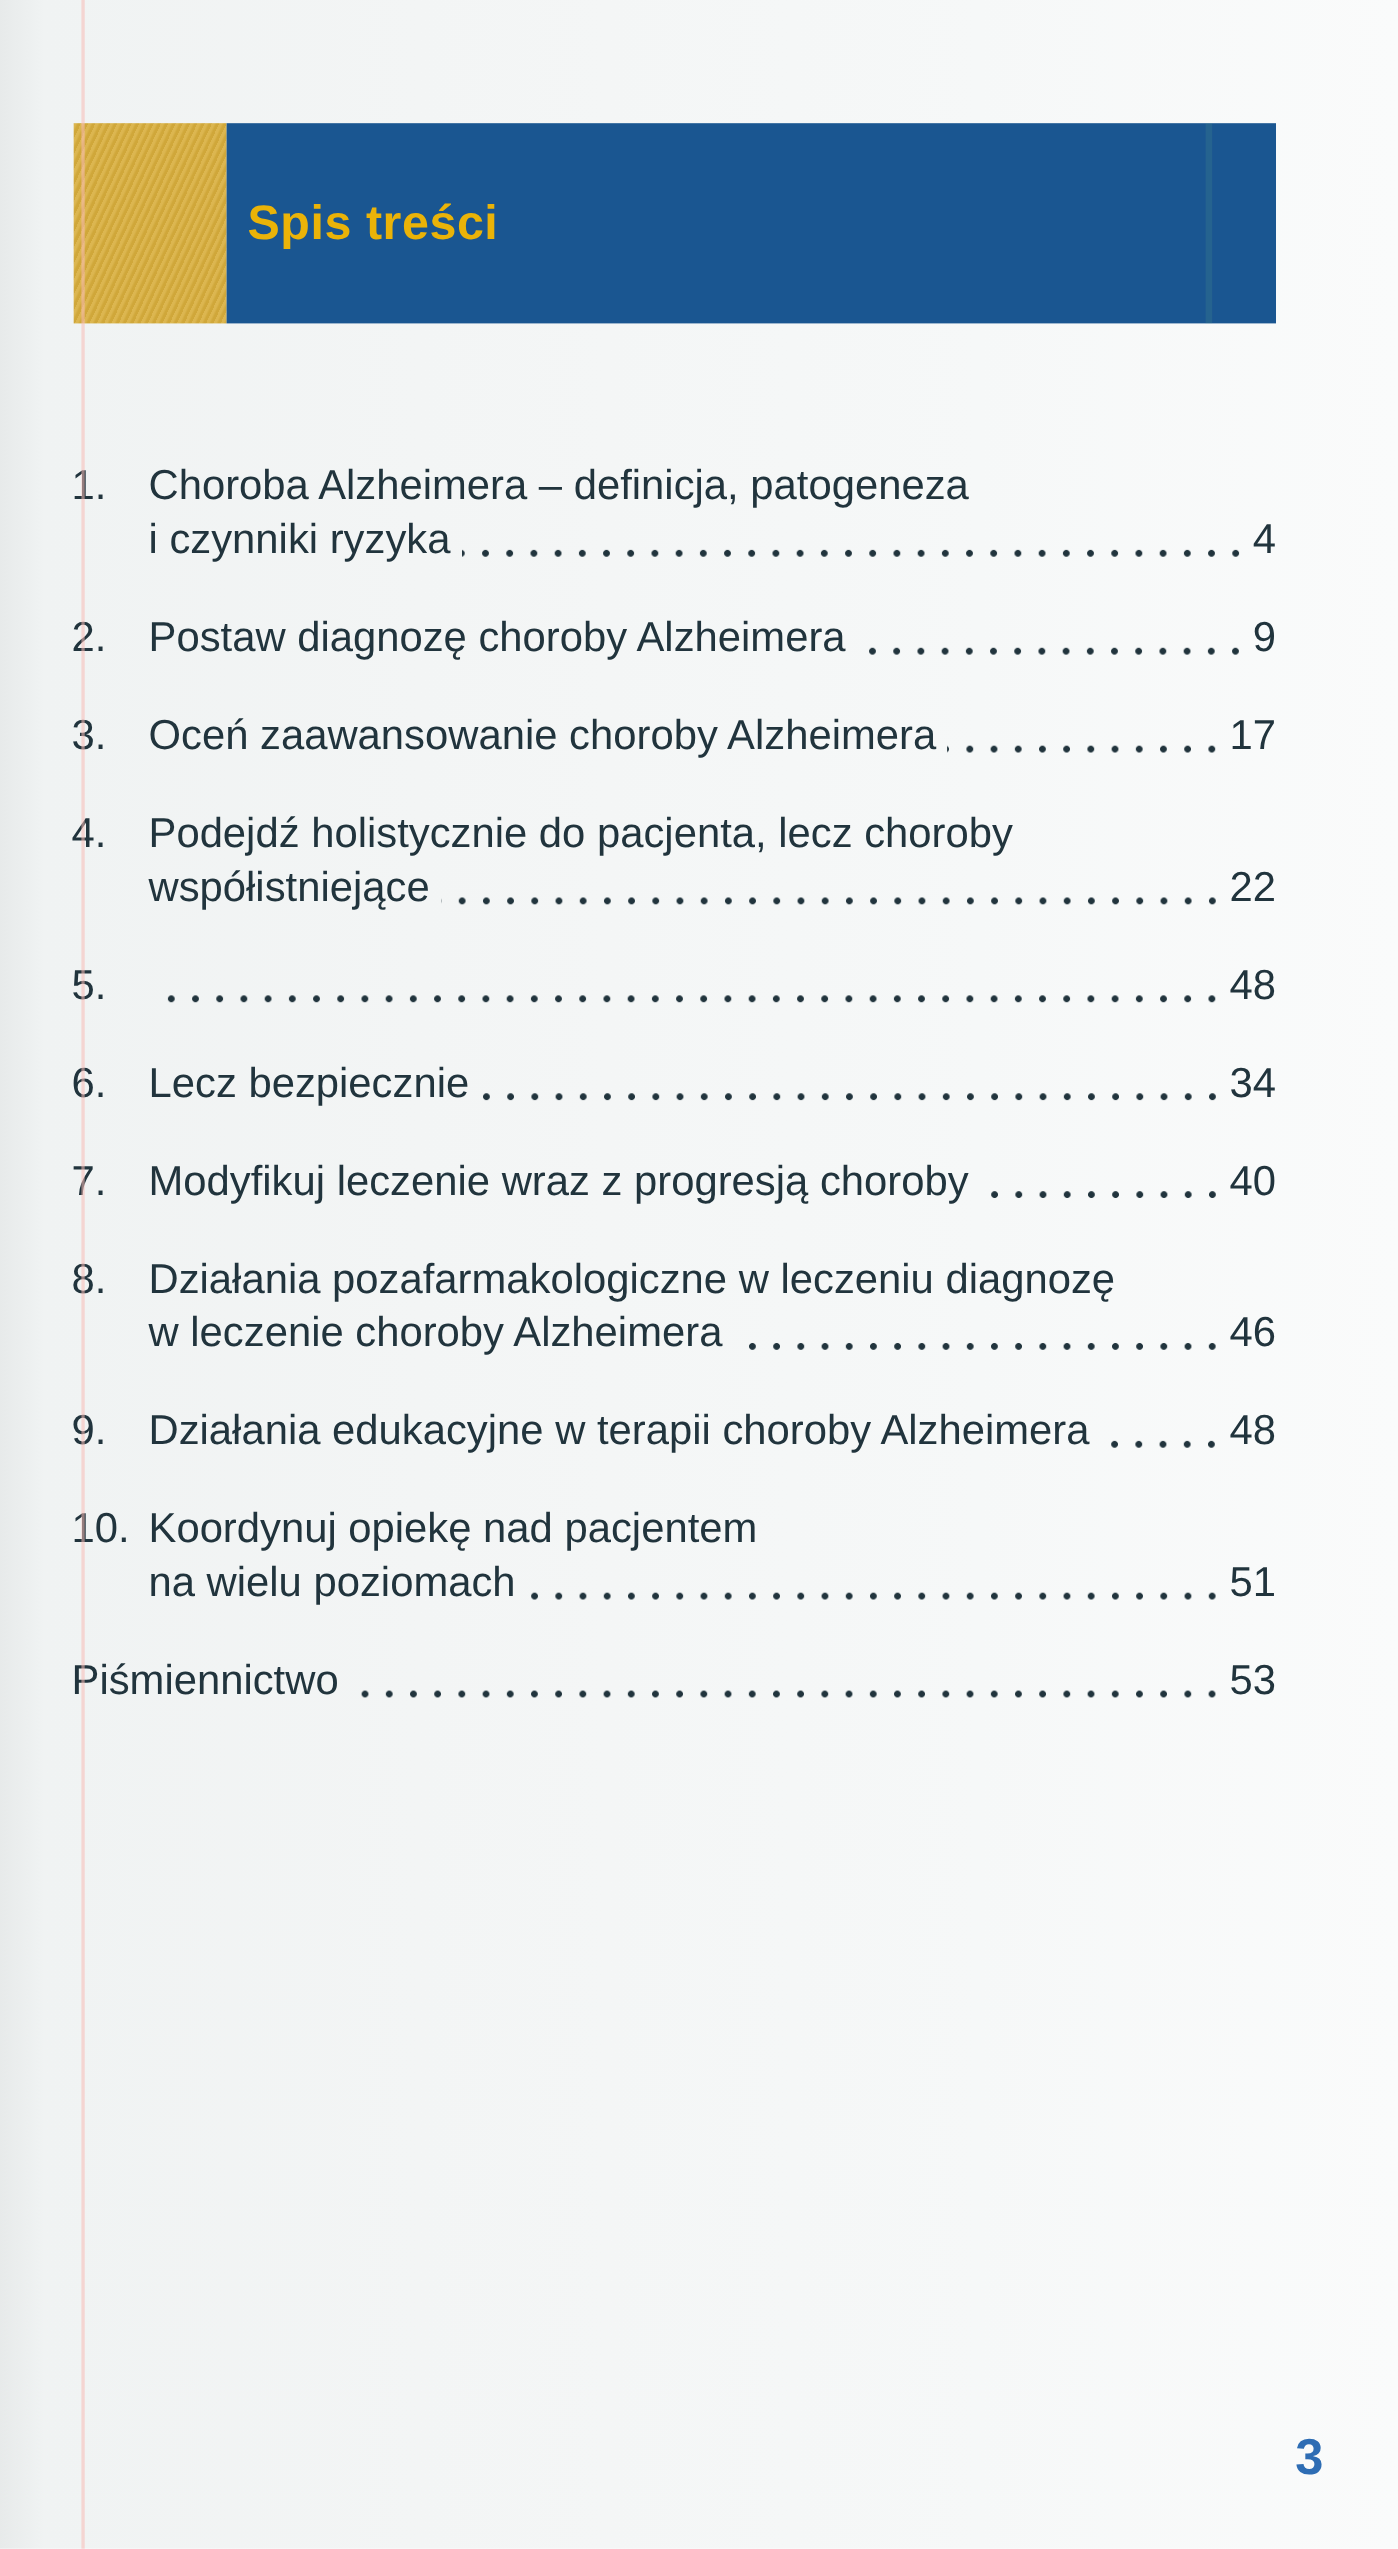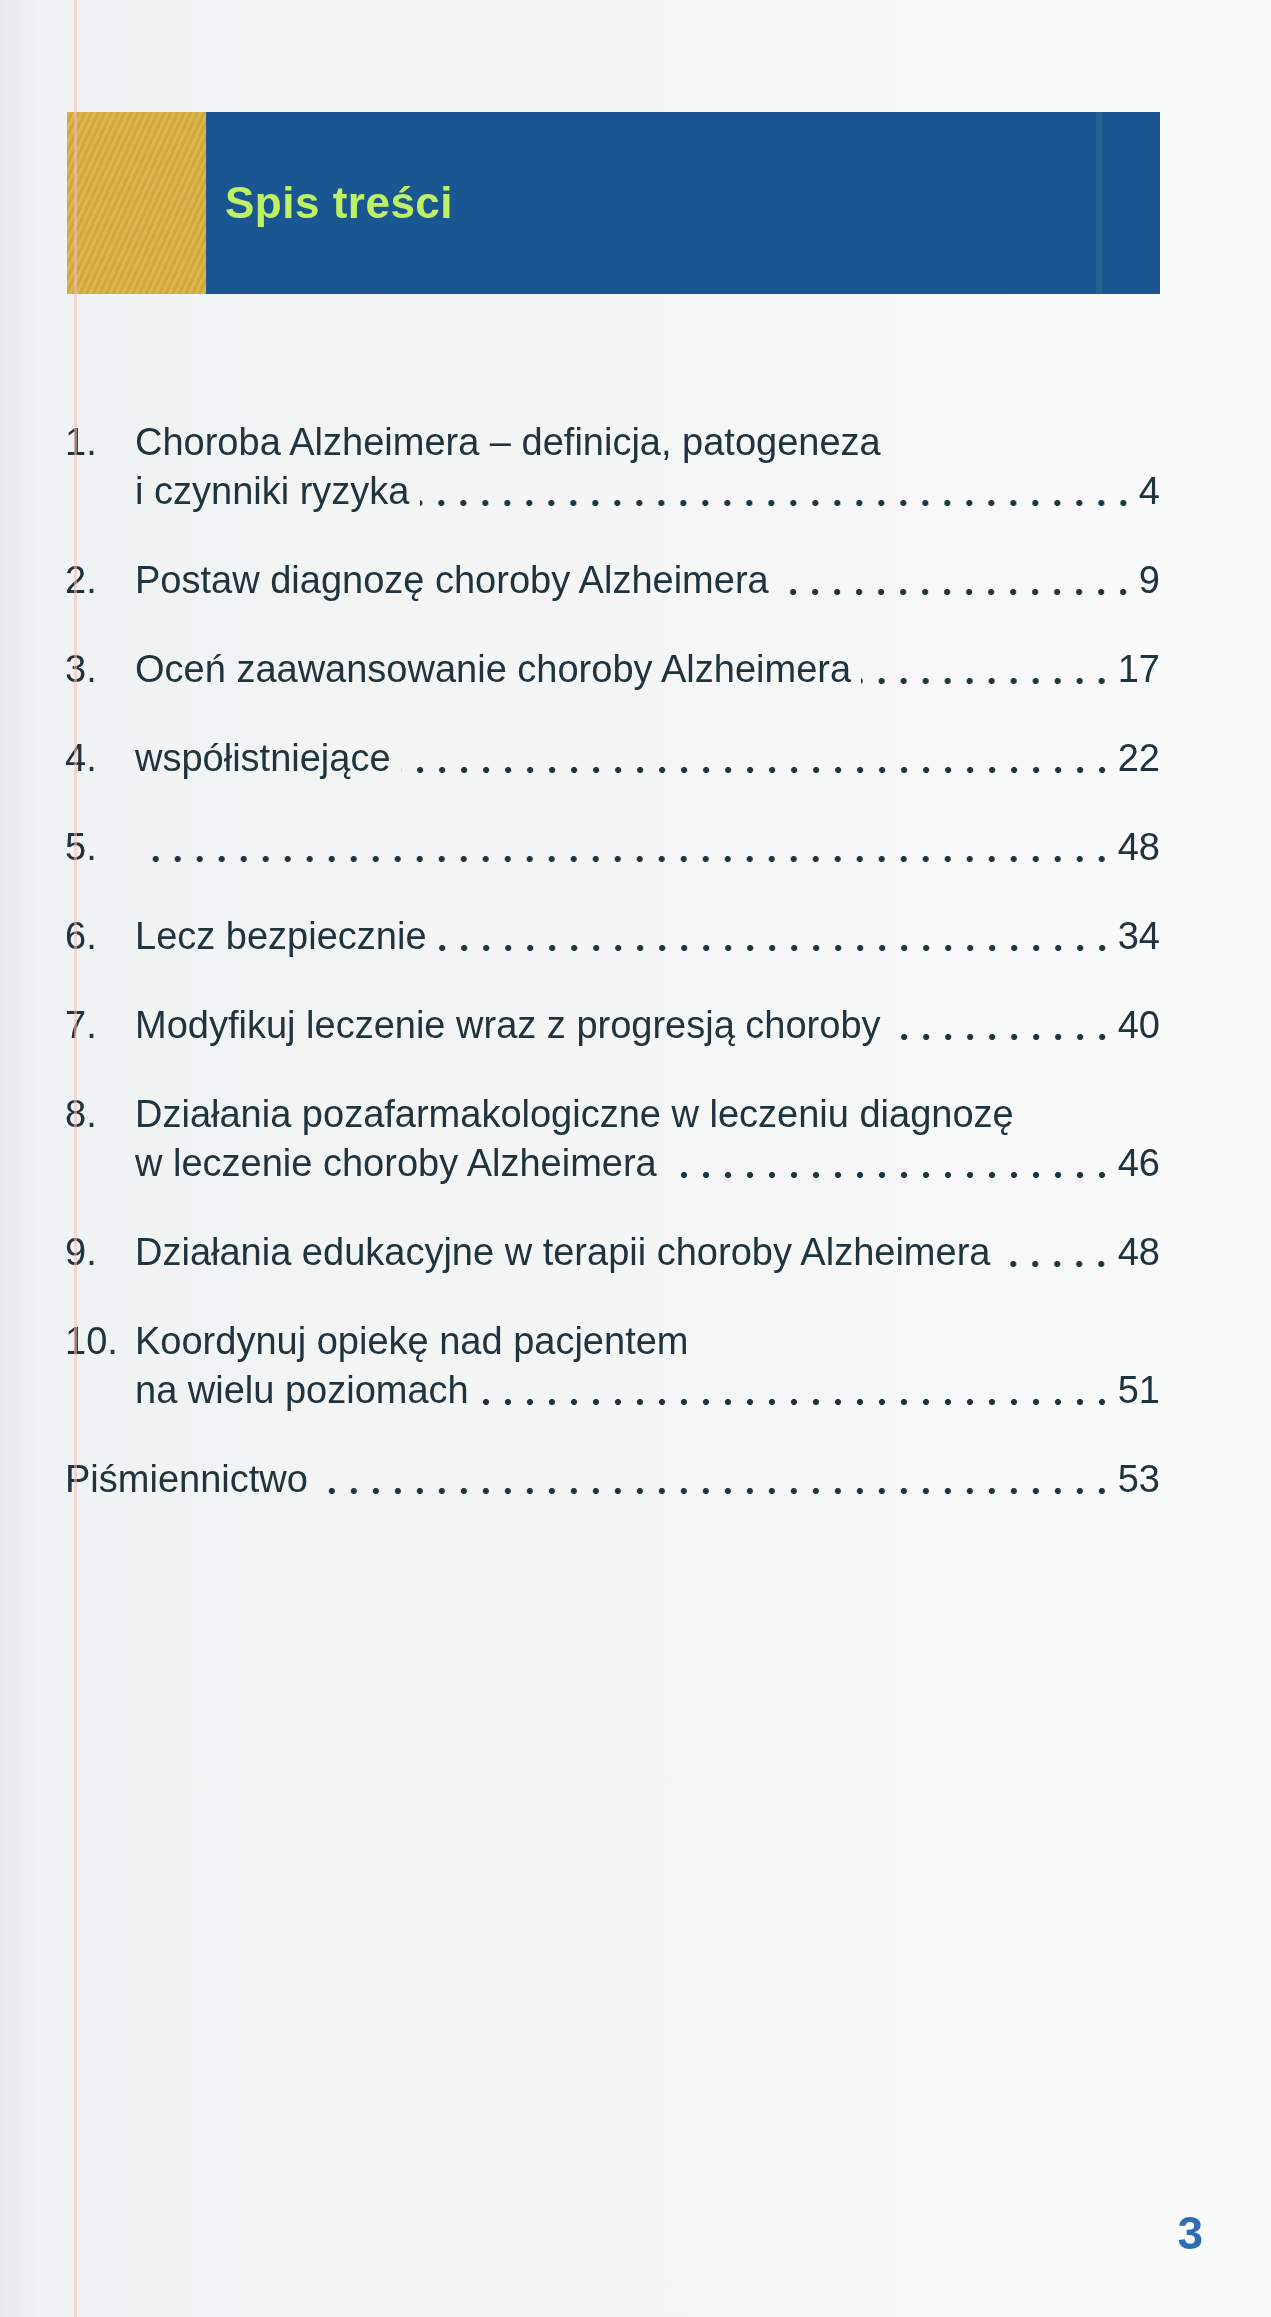--- a/index.html
+++ b/index.html
@@ -53,21 +53,21 @@
   }
   .header-bar .bar-artifact {
     position: absolute;
     left: 890px;
     top: 0;
     bottom: 0;
     width: 6px;
     background: rgba(90, 160, 140, 0.18);
   }
   .header-title {
-    color: #bef264;
+    color: #eab308;
     font-size: 44px;
     font-weight: bold;
     letter-spacing: 0.5px;
   }
   
   .toc {
     position: absolute;
     left: 65px;
     top: 418px;
     width: 1095px;
@@ -156,20 +156,21 @@
         <div class="toc-line last">
           <span class="toc-text">Oceń zaawansowanie choroby Alzheimera</span>
           <span class="dots"></span>
           <span class="pg">17</span>
         </div>
       </div>
     </div>
     <div class="toc-item">
       <div class="toc-num">4.</div>
       <div class="toc-body">
+        <div class="toc-line">Podejdź holistycznie do pacjenta, lecz choroby</div>
         <div class="toc-line last">
           <span class="toc-text">współistniejące</span>
           <span class="dots"></span>
           <span class="pg">22</span>
         </div>
       </div>
     </div>
     <div class="toc-item">
       <div class="toc-num">5.</div>
       <div class="toc-body">

